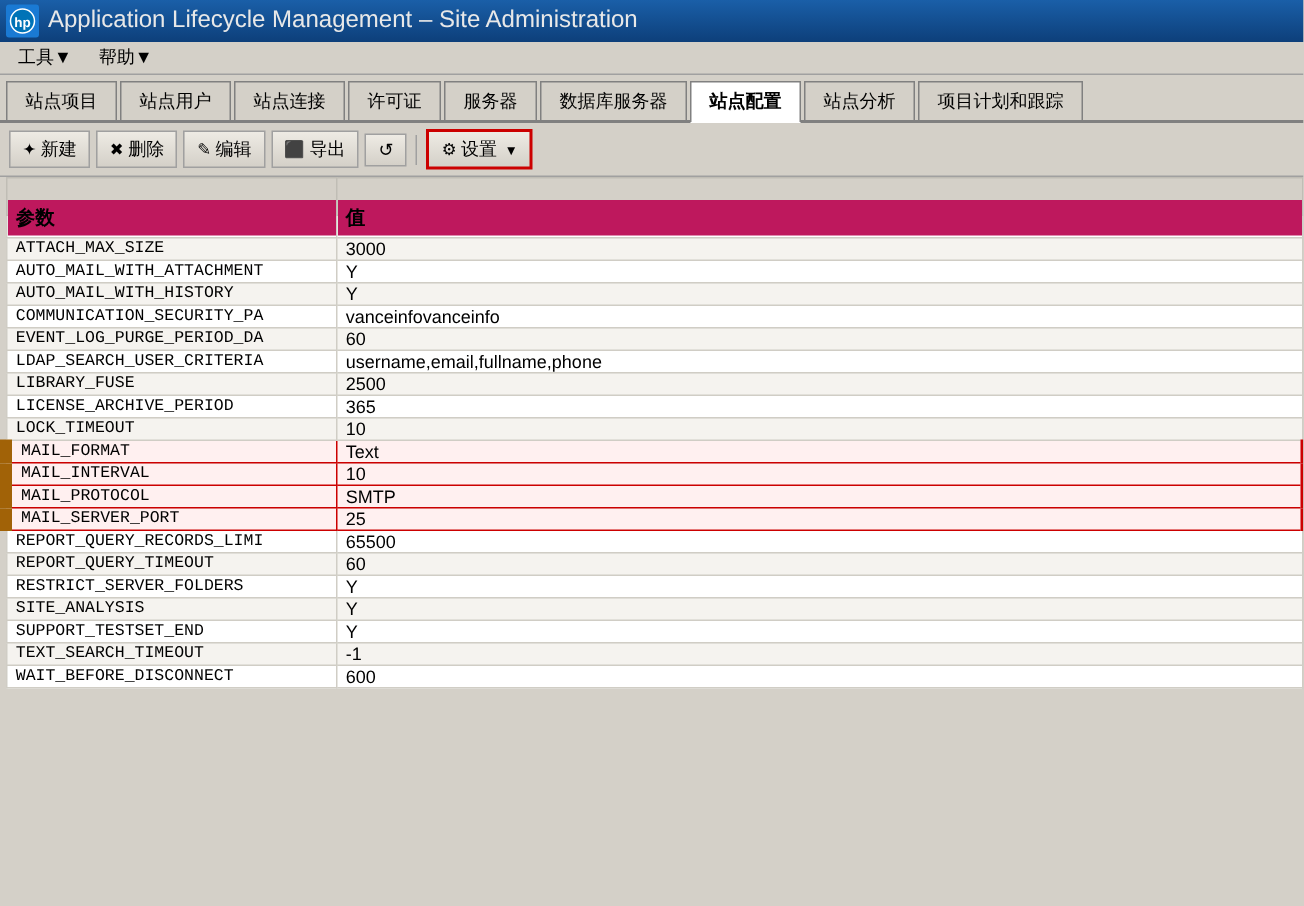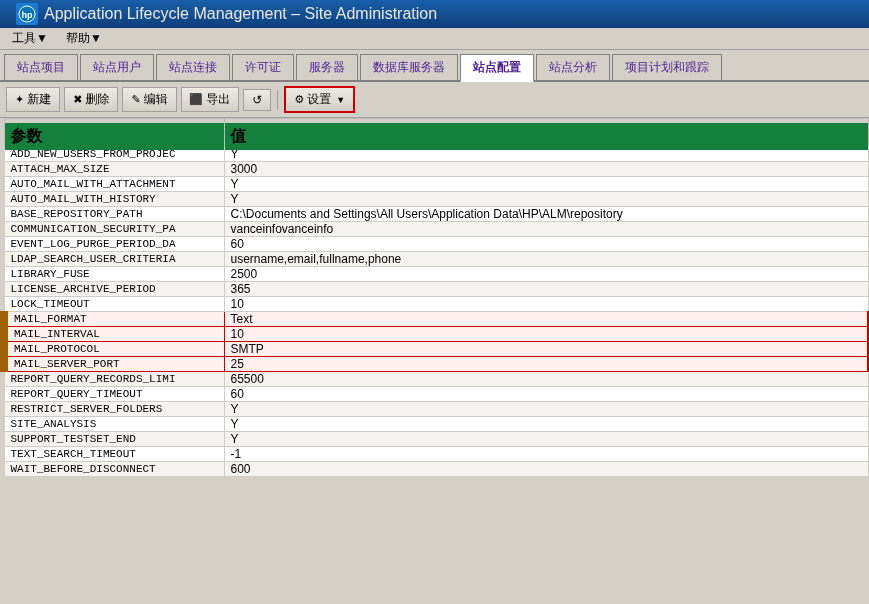--- a/index.html
+++ b/index.html
@@ -5,21 +5,21 @@
     * { margin: 0; padding: 0; box-sizing: border-box; }
     body { font-family: Arial, sans-serif; font-size: 12px; background: #d4d0c8; width: 869px; height: 604px; overflow: hidden; }
 
     
     .title-bar {
       background: linear-gradient(to bottom, #1a5fa8, #0d3f7a);
       color: white;
       height: 28px;
       display: flex;
       align-items: center;
-      padding: 0 16px;
+      padding: 0 4px;
       gap: 6px;
     }
     .title-bar-logo {
       width: 22px; height: 22px;
       background: #1a7ad4;
       border-radius: 2px;
       display: flex; align-items: center; justify-content: center;
       color: white; font-weight: bold; font-size: 11px;
     }
     .title-bar-text { font-size: 16px; color: #e8e8e8; }
@@ -49,21 +49,21 @@
       gap: 2px;
       border-bottom: 2px solid #808080;
     }
     .nav-tab {
       padding: 4px 12px;
       background: #d4d0c8;
       border: 1px solid #808080;
       border-bottom: none;
       cursor: pointer;
       font-size: 12px;
-      color: #4c1d95;
+      color: #000000;
       white-space: nowrap;
     }
     .nav-tab.active {
       background: #ffffff;
       border-bottom: 1px solid #ffffff;
       font-weight: bold;
       margin-bottom: -2px;
       padding-bottom: 5px;
     }
 
@@ -95,28 +95,28 @@
     .toolbar-btn .btn-icon { font-size: 11px; }
     .toolbar-separator { width: 1px; height: 20px; background: #a0a0a0; margin: 0 2px; }
     .dropdown-arrow { font-size: 9px; margin-left: 2px; }
 
     
     .data-table {
       width: 100%;
       border-collapse: collapse;
     }
     .data-table th {
-      background: #15803d;
+      background: #be185d;
       border: 1px solid #c0bdb5;
       padding: 3px 6px;
       text-align: left;
       font-weight: bold;
-      font-size: 16px;
+      font-size: 13px;
       position: sticky;
-      top: 4px;
+      top: 14px;
     }
     .data-table td {
       border: 1px solid #d0cdc5;
       padding: 0 6px;
       font-size: 12px;
       white-space: nowrap;
     }
     .data-table tr:nth-child(odd) td { background: #ffffff; }
     .data-table tr:nth-child(even) td { background: #f5f3ef; }
     .data-table tr.highlighted td {
@@ -219,24 +219,20 @@
           </tr>
           <tr>
             <td style="font-family: &quot;Courier New&quot;, monospace; font-size: 11px;">AUTO_MAIL_WITH_ATTACHMENT</td>
             <td>Y</td>
           </tr>
           <tr>
             <td style="font-family: &quot;Courier New&quot;, monospace; font-size: 11px;">AUTO_MAIL_WITH_HISTORY</td>
             <td>Y</td>
           </tr>
           <tr>
-            <td style="font-family: &quot;Courier New&quot;, monospace; font-size: 11px;">BASE_REPOSITORY_PATH</td>
-            <td>C:\Documents and Settings\All Users\Application Data\HP\ALM\repository</td>
-          </tr>
-          <tr>
             <td style="font-family: &quot;Courier New&quot;, monospace; font-size: 11px;">COMMUNICATION_SECURITY_PA</td>
             <td>vanceinfovanceinfo</td>
           </tr>
           <tr>
             <td style="font-family: &quot;Courier New&quot;, monospace; font-size: 11px;">EVENT_LOG_PURGE_PERIOD_DA</td>
             <td>60</td>
           </tr>
           <tr>
             <td style="font-family: &quot;Courier New&quot;, monospace; font-size: 11px;">LDAP_SEARCH_USER_CRITERIA</td>
             <td>username,email,fullname,phone</td>

